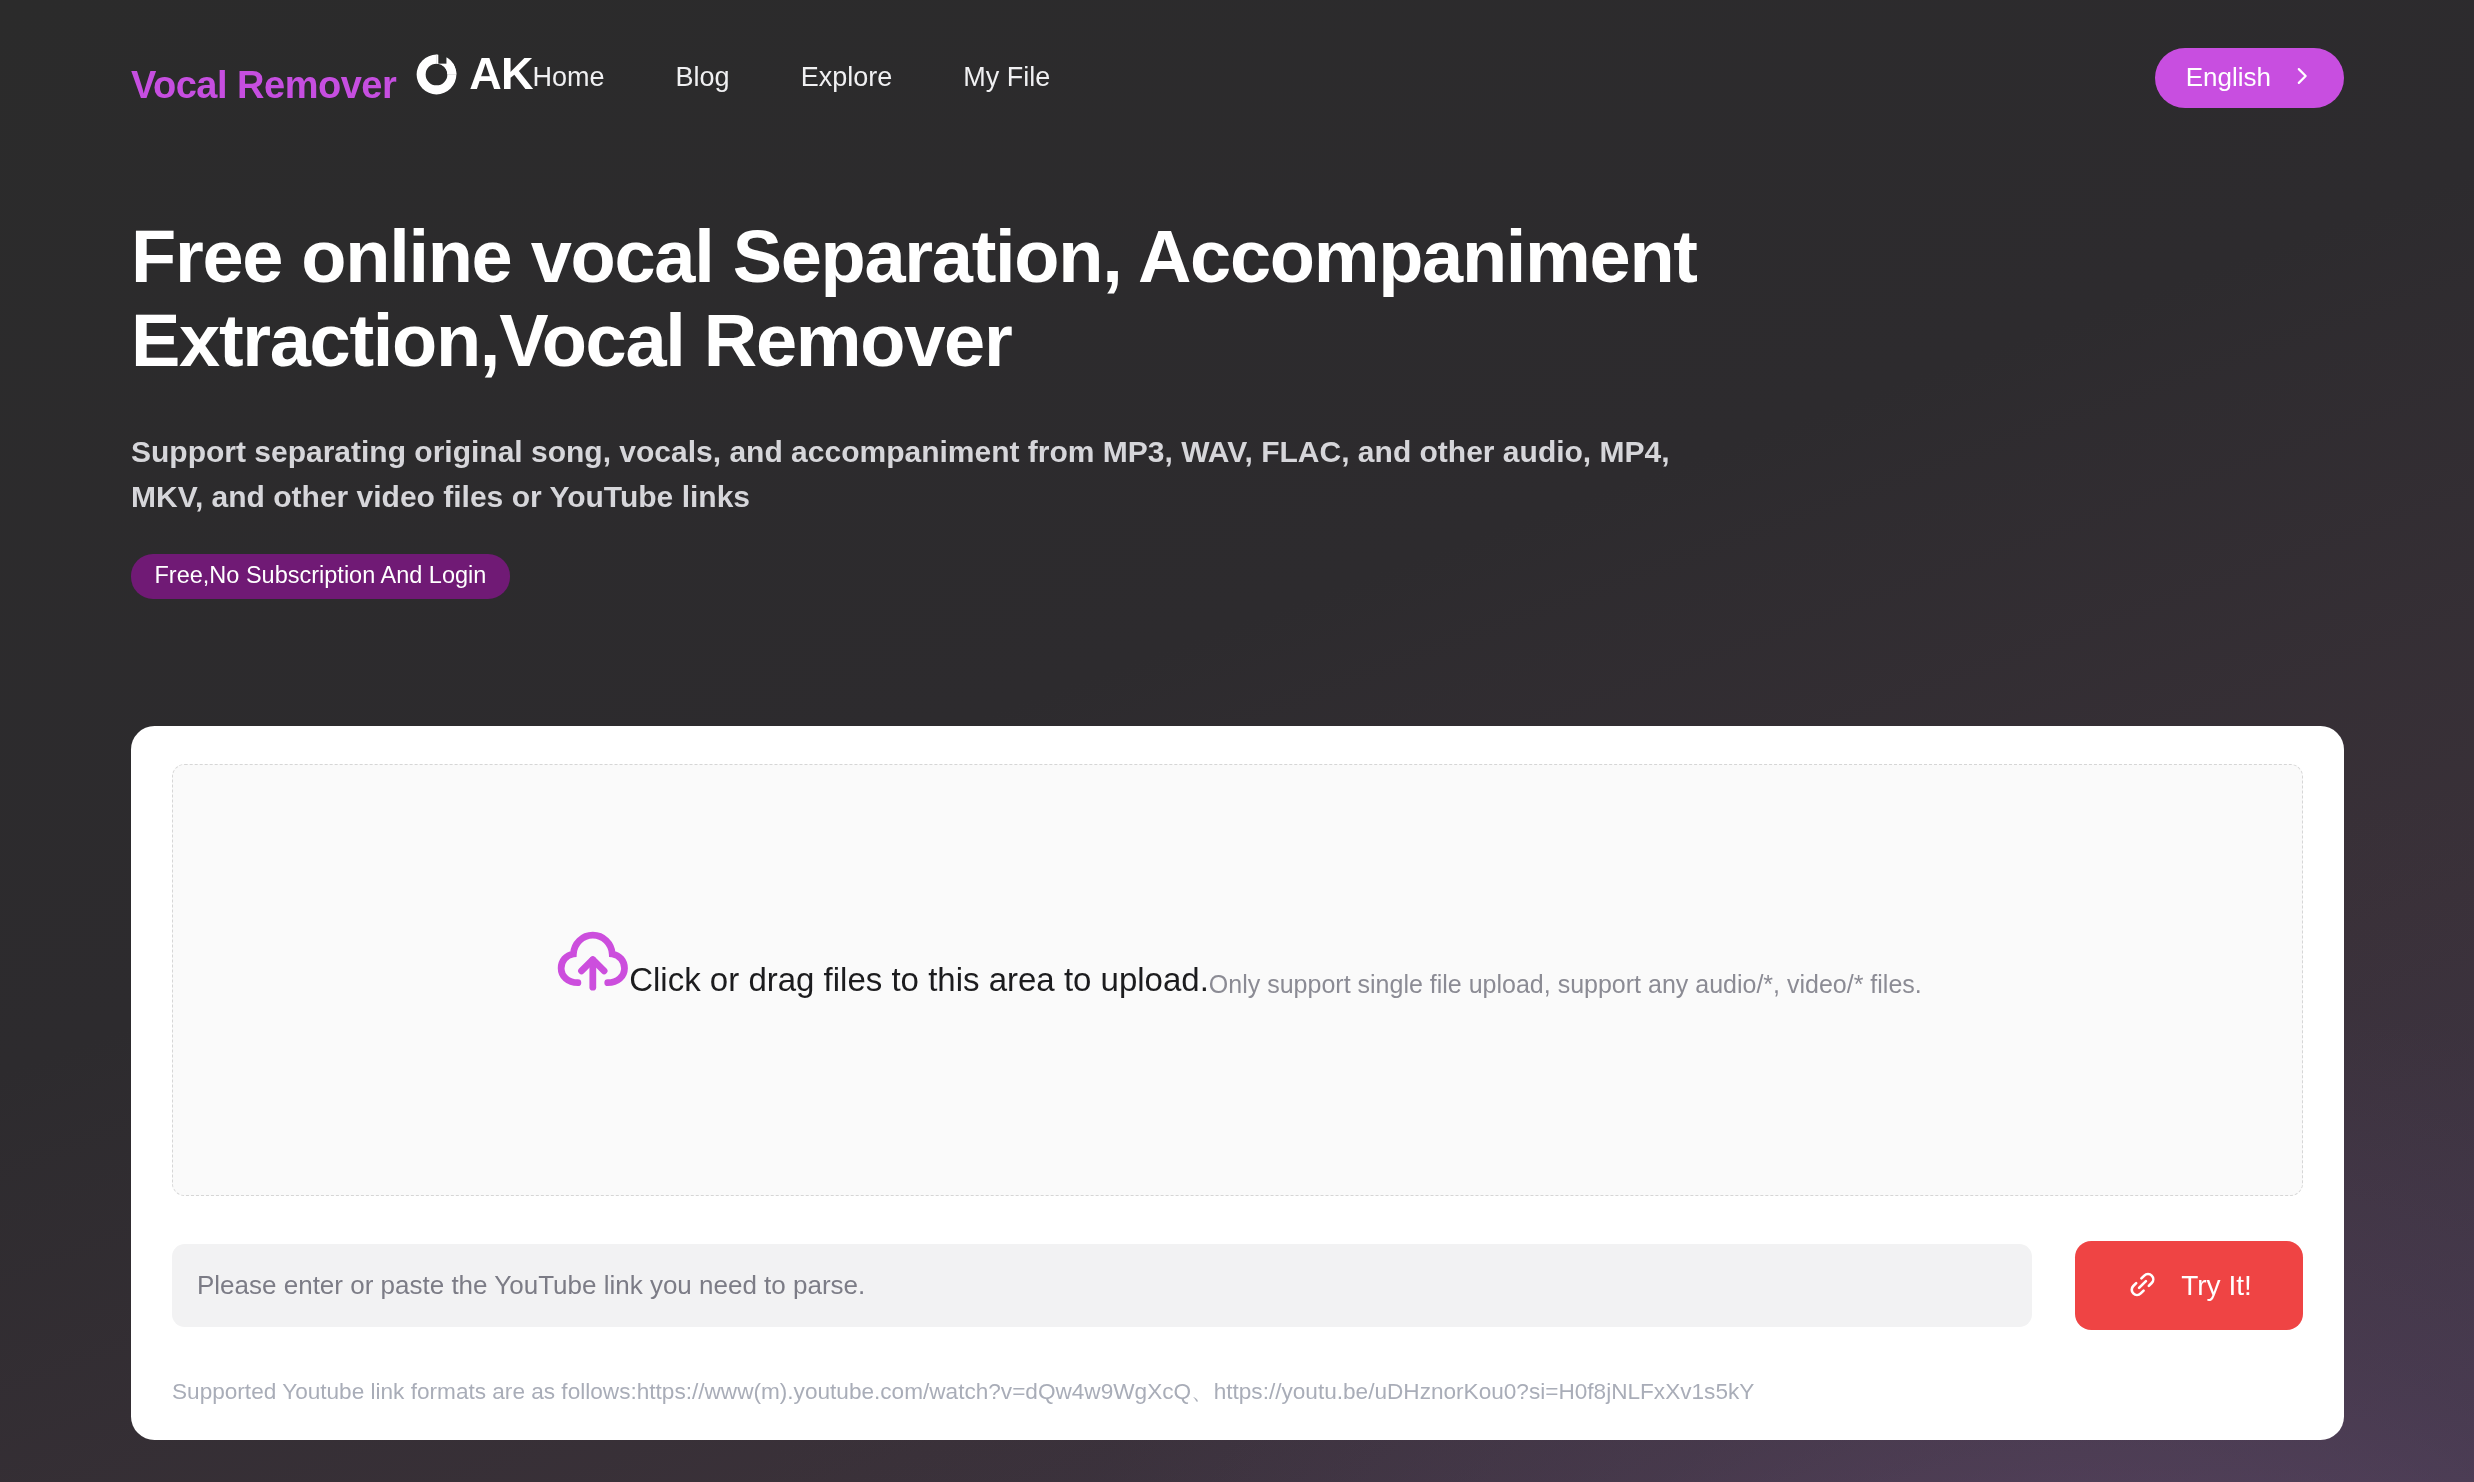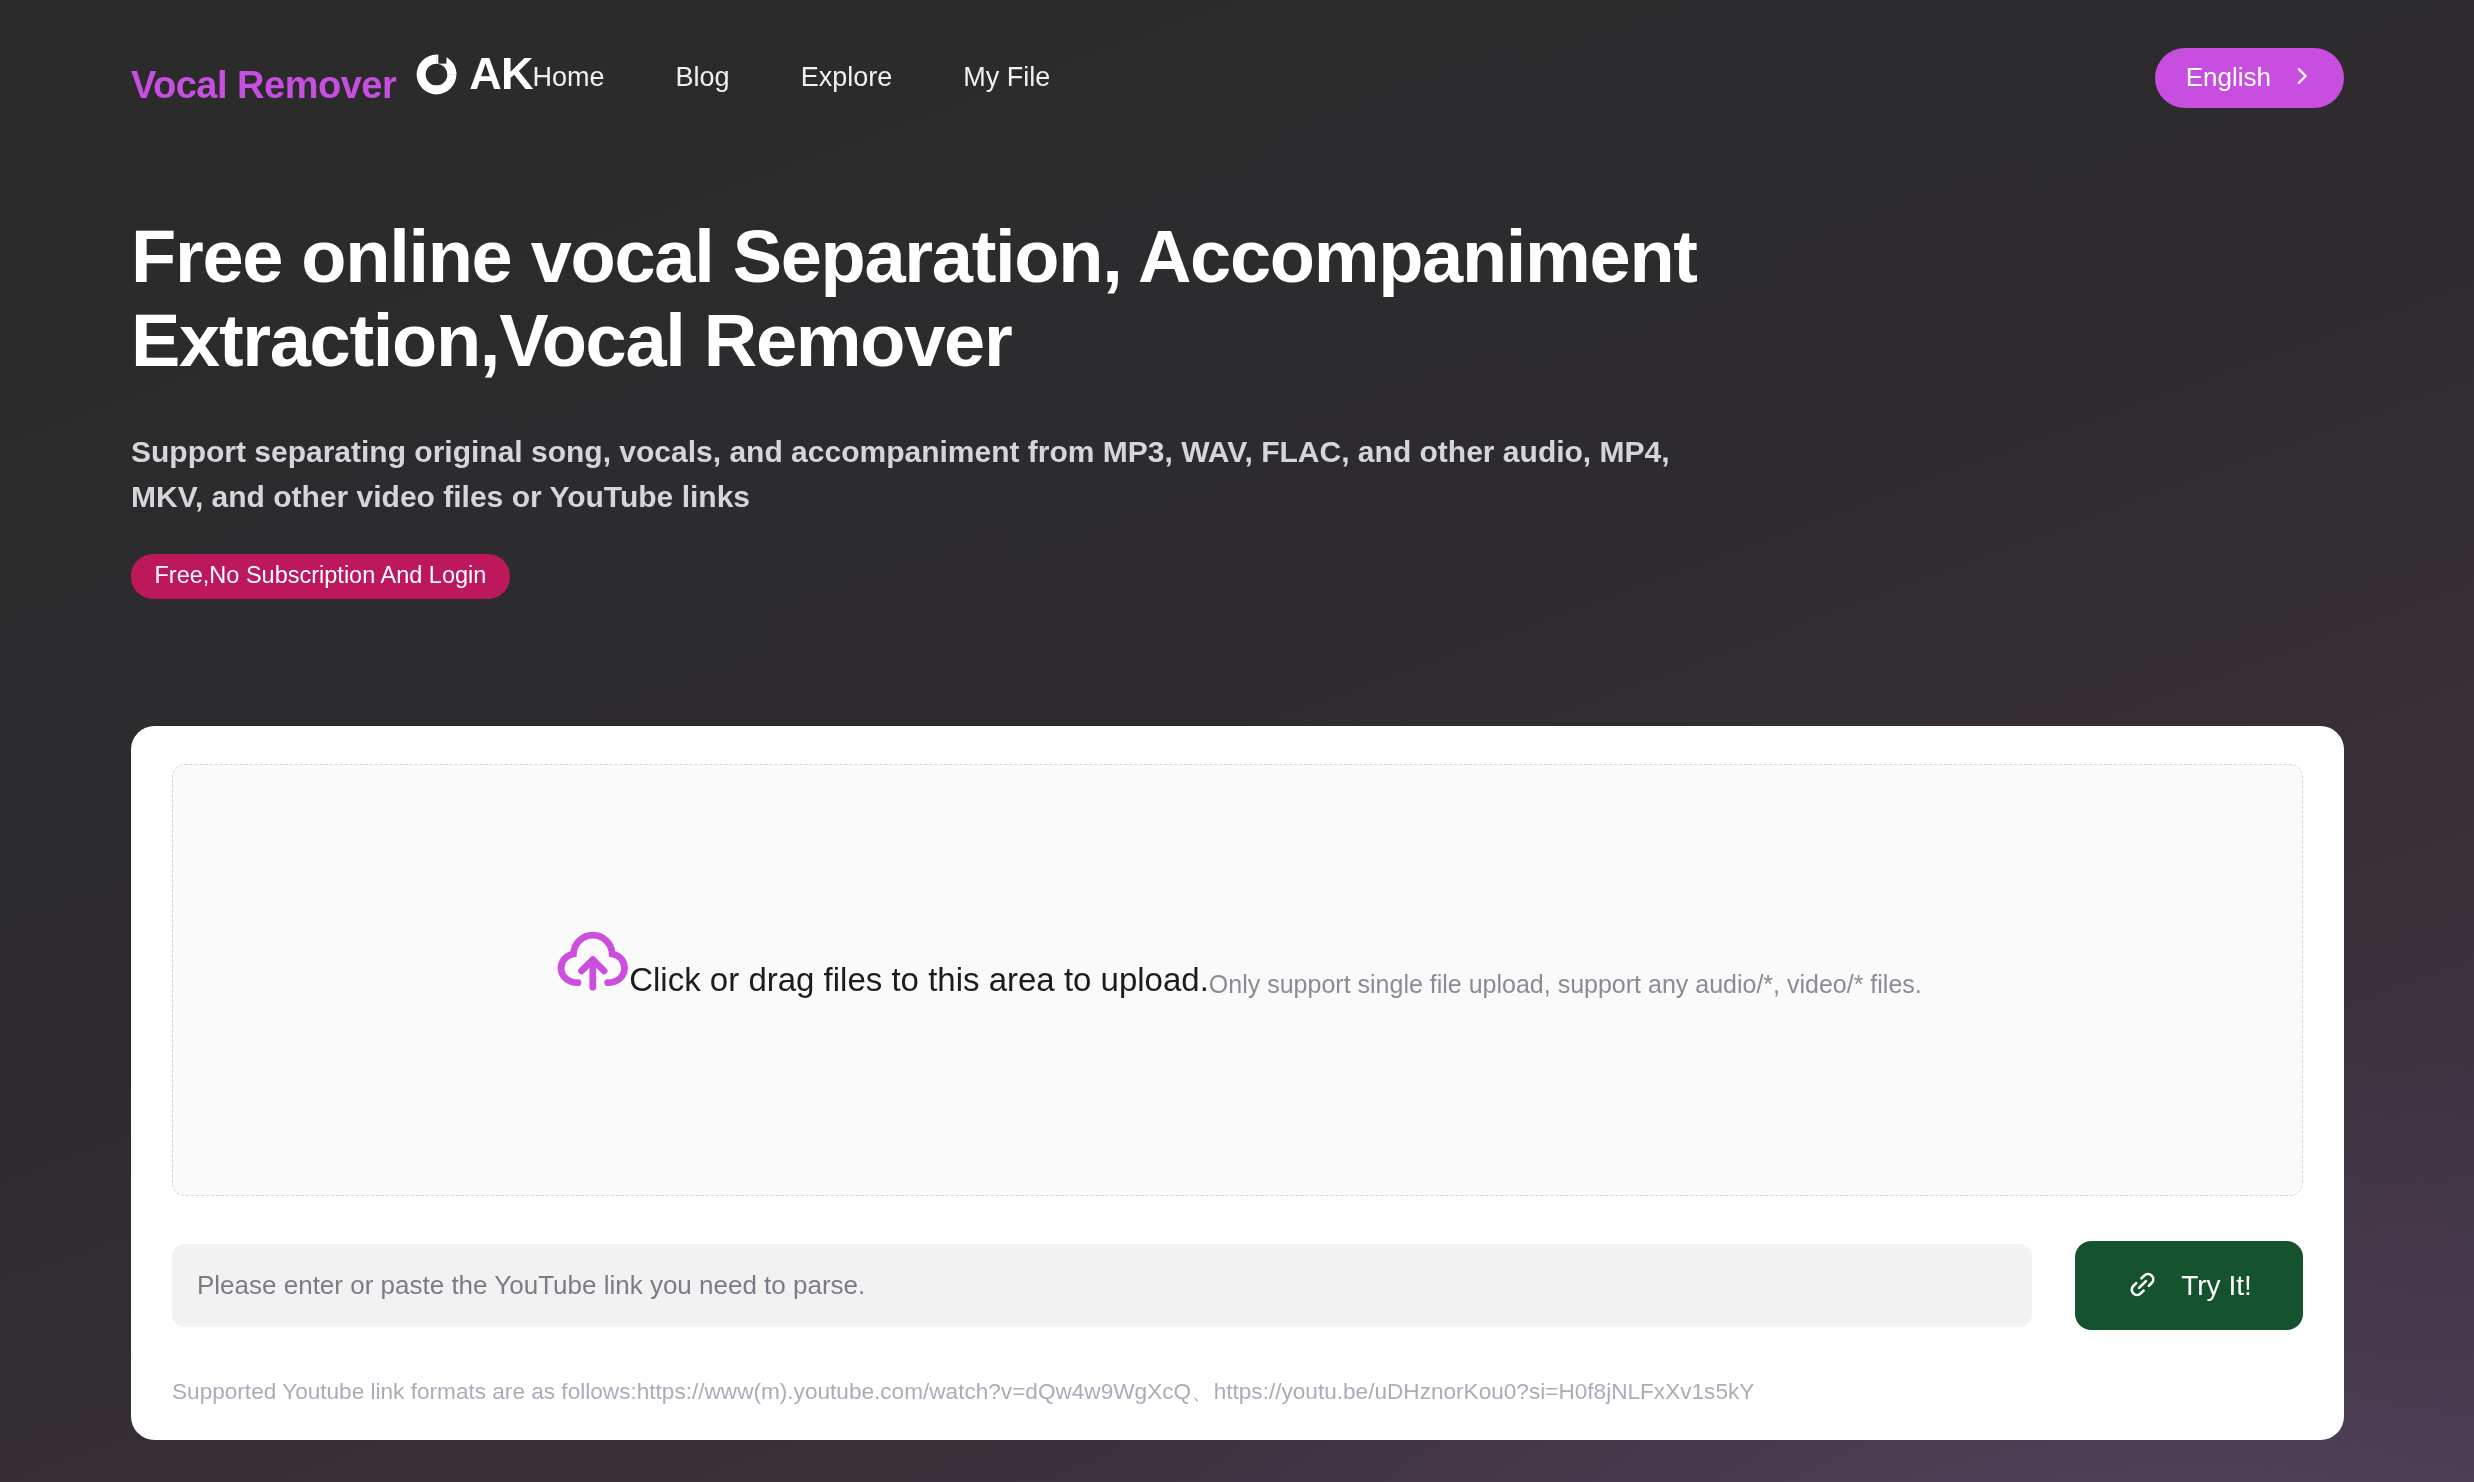--- a/index.html
+++ b/index.html
@@ -113,21 +113,21 @@
     margin-top:45px;
     font-size:30px;
     line-height:1.52;
     font-weight:bold;
     color:#d6d6da;
     max-width:1582px;
   }
   .badge {
     display:inline-block;
     margin-top:34px;
-    background:#be185d;
+    background:#701a75;
     color:#ffffff;
     font-size:23.5px;
     border-radius:22px;
     padding:9px 23.5px 11px;
     line-height:1.05;
     white-space:nowrap;
   }
 
   
   .card {
@@ -183,21 +183,21 @@
     font-family:"Liberation Sans", sans-serif;
     font-size:26px;
     color:#1c1c1e;
     outline:none;
   }
   .link-input::placeholder { color:#7c7c86; }
 
   .try-btn {
     width:228px;
     height:89px;
-    background:#14532d;
+    background:#ef4444;
     border:none;
     border-radius:16.3px;
     display:flex;
     align-items:center;
     justify-content:center;
     gap:22px;
     cursor:pointer;
   }
   .try-label {
     font-size:28px;

